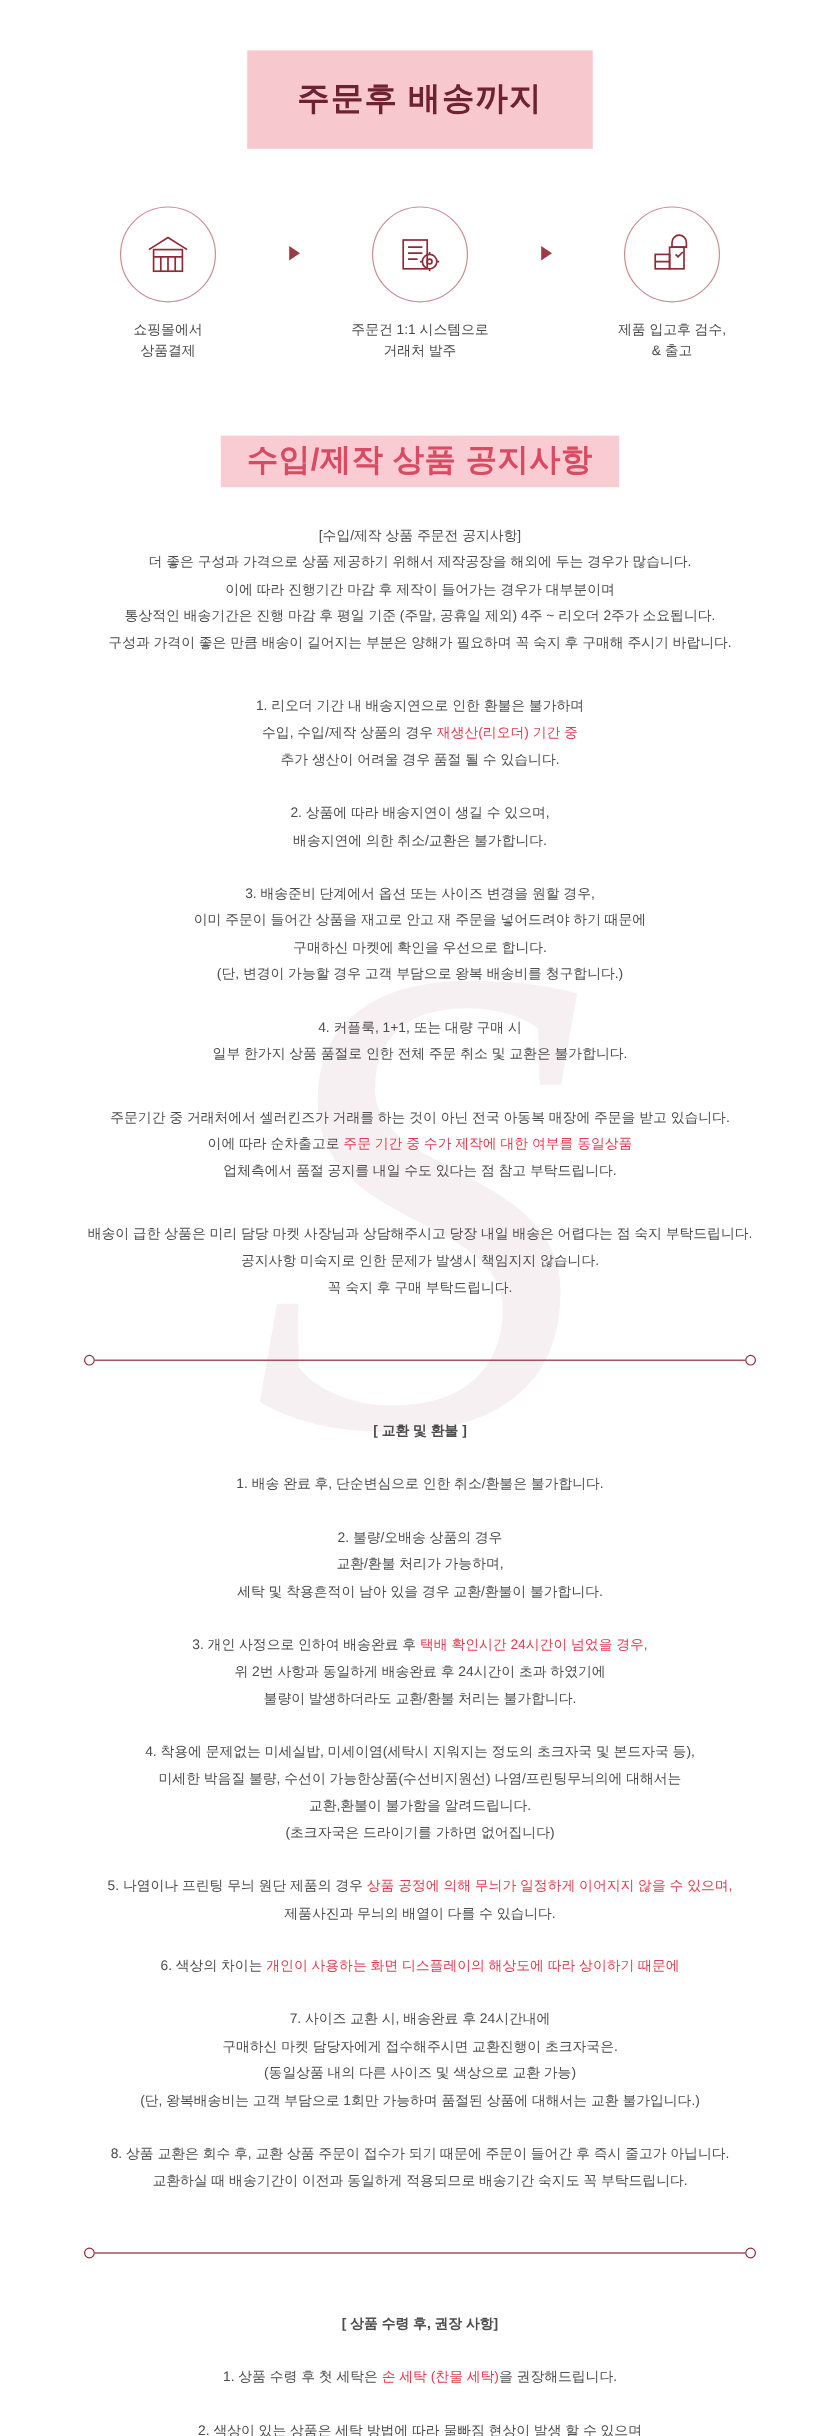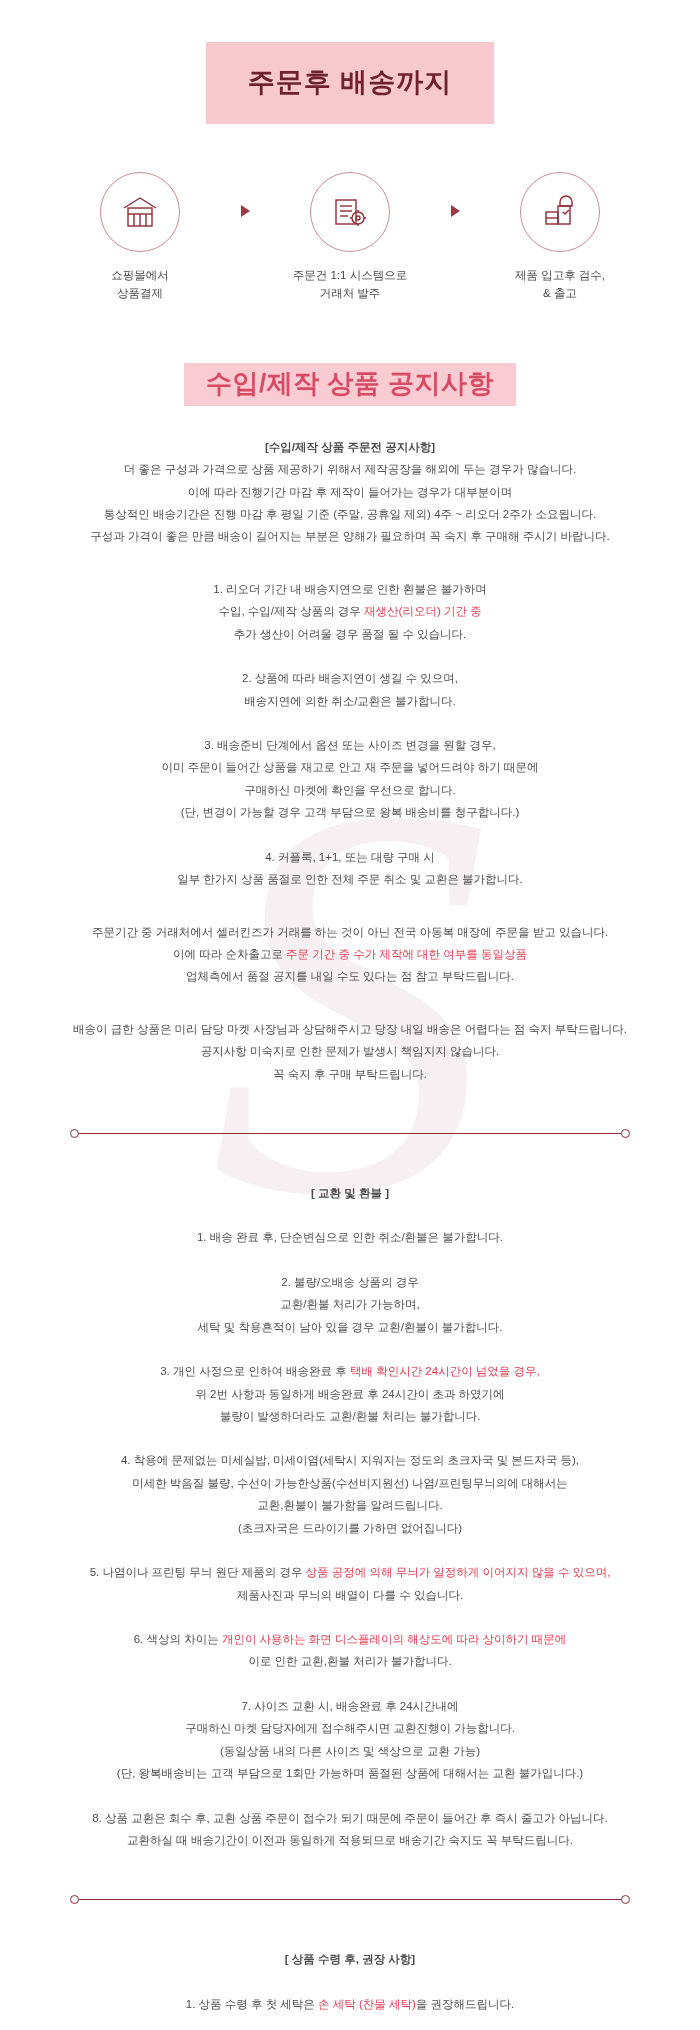--- a/index.html
+++ b/index.html
@@ -116,21 +116,21 @@
     margin-top:34px;
     padding:0 60px;
   }
   .block p{
     margin:0;
     font-size:11.5px;
     line-height:1.95;
     color:#4c4c4c;
   }
   .head{
-    font-weight:bold;
+    font-weight:normal;
     color:#2f2f2f;
     font-size:12px;
   }
   .red{color:#e23b4e;font-weight:normal;}
   .gap-lg{margin-top:30px;}
   .gap-md{margin-top:22px;}
   .gap-sm{margin-top:12px;}
 
   
   .divider{
@@ -331,26 +331,25 @@
       <p>
         <span>5. 나염이나 프린팅 무늬 원단 제품의 경우 </span><span class="red">상품 공정에 의해 무늬가 일정하게 이어지지 않을 수 있으며,</span>
       </p>
       <p>제품사진과 무늬의 배열이 다를 수 있습니다.</p>
     </div>
 
     <div class="block gap-md">
       <p>
         <span>6. 색상의 차이는 </span><span class="red">개인이 사용하는 화면 디스플레이의 해상도에 따라 상이하기 때문에</span>
       </p>
-      <p>이로 인한 교환,환불 처리가 불가합니다.</p>
     </div>
 
     <div class="block gap-md">
       <p class="red">7. 사이즈 교환 시, 배송완료 후 24시간내에</p>
-      <p class="red">구매하신 마켓 담당자에게 접수해주시면 교환진행이 가능합니다.</p>
+      <p class="red">구매하신 마켓 담당자에게 접수해주시면 교환진행이 초크자국은.</p>
       <p>(동일상품 내의 다른 사이즈 및 색상으로 교환 가능)</p>
       <p>(단, 왕복배송비는 고객 부담으로 1회만 가능하며 품절된 상품에 대해서는 교환 불가입니다.)</p>
     </div>
 
     <div class="block gap-md">
       <p>8. 상품 교환은 회수 후, 교환 상품 주문이 접수가 되기 때문에 주문이 들어간 후 즉시 줄고가 아닙니다.</p>
       <p class="red">교환하실 때 배송기간이 이전과 동일하게 적용되므로 배송기간 숙지도 꼭 부탁드립니다.</p>
     </div>
 
     <div class="divider">

